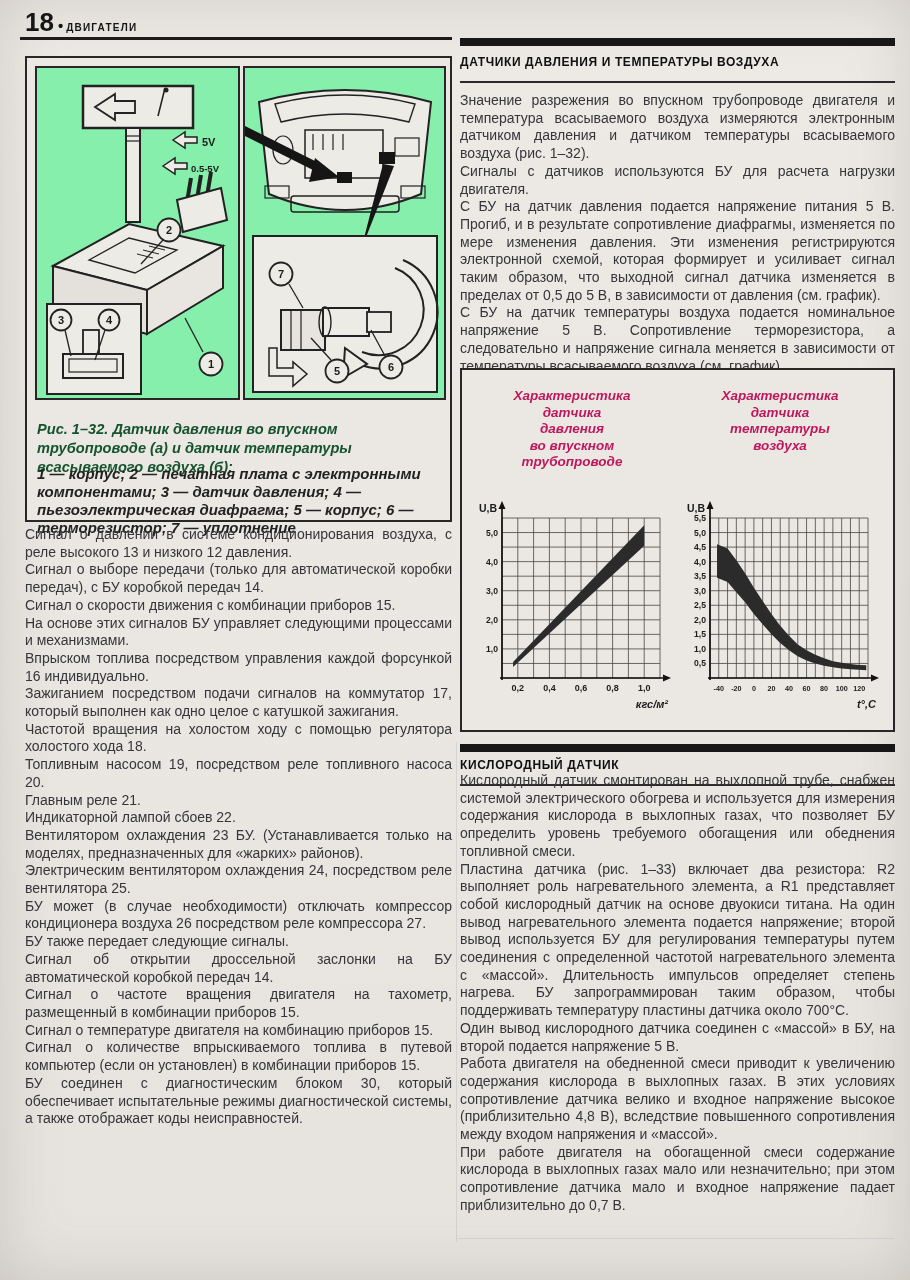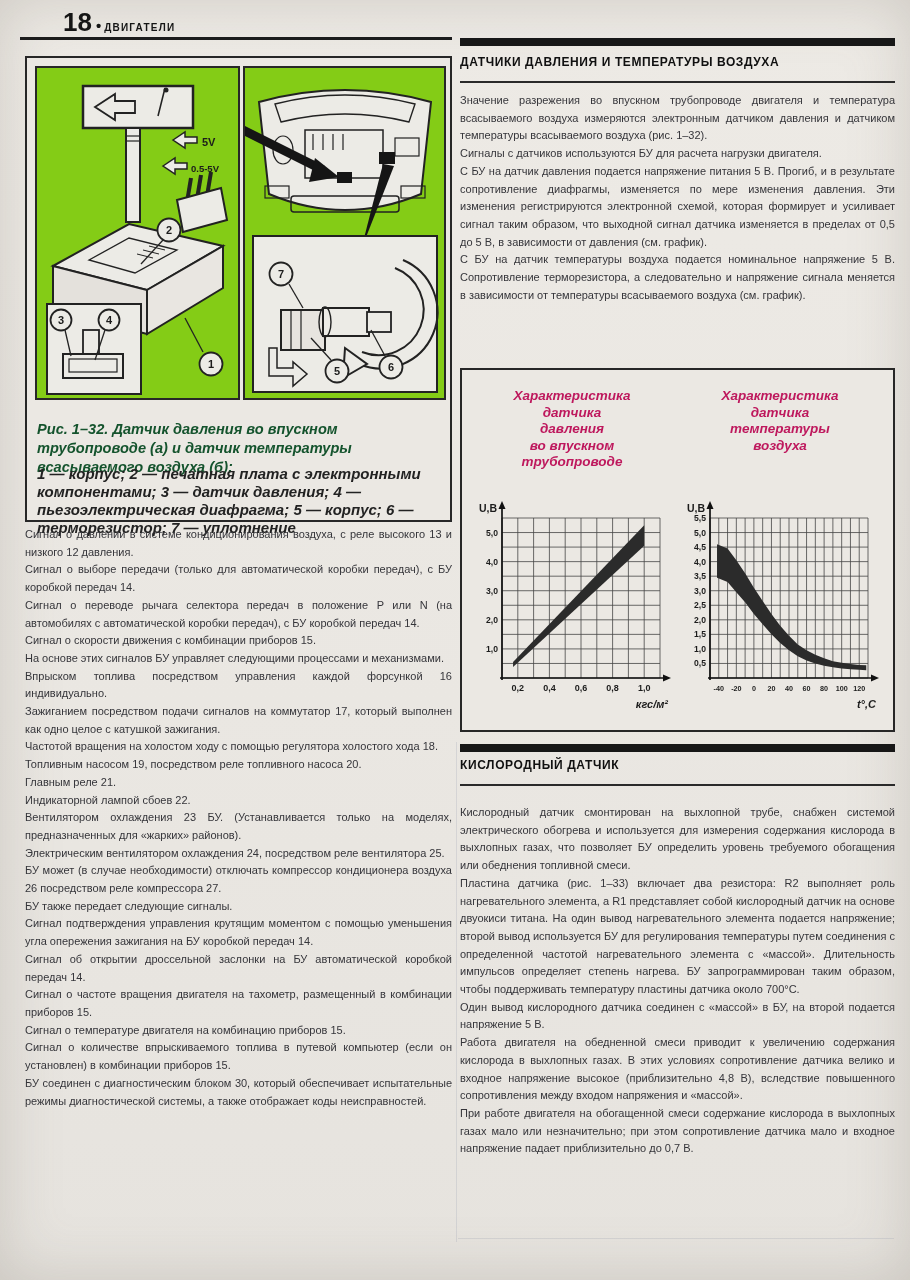--- a/index.html
+++ b/index.html
@@ -6,47 +6,47 @@
   body{background:#cfccc8;font-family:"Liberation Sans",sans-serif;}
   .page{position:relative;width:910px;height:1280px;margin:0 auto;overflow:hidden;
         background:linear-gradient(180deg,#edeae5 0%,#eae7e2 55%,#e6e3de 100%);
         box-shadow:inset 0 0 60px rgba(120,110,100,.25);}
   
   .ghost{position:absolute;pointer-events:none;opacity:.18;}
   .ghost-vline{left:456px;top:742px;width:1px;height:500px;background:#7c86a0;}
   .ghost-hline{left:458px;top:1238px;width:436px;height:1px;background:#7c86a0;}
 
   .page-header{position:absolute;left:25px;top:7px;display:flex;align-items:baseline;color:#151515;}
-  .page-number{font-size:26px;font-weight:800;letter-spacing:0;margin-left:38px;}
+  .page-number{font-size:26px;font-weight:800;letter-spacing:0;}
   .header-dot{font-size:15px;font-weight:800;margin:0 3px 0 4px;}
   .header-section{font-size:10px;font-weight:800;letter-spacing:1.2px;}
   .header-rule{position:absolute;left:20px;top:37px;width:432px;height:3px;background:#1c1c1c;}
 
   .figure-box{position:absolute;left:25px;top:56px;width:423px;height:462px;border:2px solid #272727;background:#ebe8e3;}
-  .fig-panel{position:absolute;top:8px;border:2px solid #272727;background:#84cc16;}
+  .fig-panel{position:absolute;top:8px;border:2px solid #272727;background:#86efac;}
   .fig-panel.a{left:8px;width:201px;height:330px;}
   .fig-panel.b{left:216px;width:199px;height:330px;}
   .fig-caption{position:absolute;left:10px;top:347px;width:402px;font-size:14.6px;line-height:19px;
                font-weight:700;font-style:italic;color:#14532d;}
   .fig-legend{position:absolute;left:10px;top:392px;width:402px;font-size:15px;line-height:18px;
               font-weight:700;font-style:italic;color:#222;}
 
-  .body-text p{margin:0;font-size:11px;line-height:17.7px;color:#35353a;text-align:justify;}
+  .body-text p{margin:0;font-size:14px;line-height:17.7px;color:#35353a;text-align:justify;}
   .left-text{position:absolute;left:25px;top:526px;width:427px;}
 
   .right-col{position:absolute;left:460px;top:0;width:435px;}
   .topbar{position:absolute;left:0;width:435px;height:8px;background:#171717;}
   .bar1{top:38px;} .bar2{top:744px;}
   .section-heading{position:absolute;left:0;width:435px;font-size:12px;font-weight:800;
                    letter-spacing:.6px;color:#101010;}
   .heading1{top:55px;} .heading2{top:758px;}
   .thin-rule{position:absolute;left:0;width:435px;height:2px;background:#2a2a2a;}
   .rule1{top:81px;} .rule2{top:784px;}
   .intro-text{position:absolute;left:0;top:92px;width:435px;}
-  .oxygen-text{position:absolute;left:0;top:804px;width:435px;}
+  .oxygen-text{position:absolute;left:0;top:772px;width:435px;}
 
   .chart-box{position:absolute;left:0;top:368px;width:431px;height:360px;border:2px solid #272727;background:#ebe8e3;}
   .chart-col{position:absolute;top:18px;width:200px;}
   .chart-col.c1{left:10px;} .chart-col.c2{left:218px;}
   .chart-title{text-align:center;font-weight:700;font-style:italic;font-size:13.5px;color:#be185d;}
   .chart-title p{margin:0;line-height:16.5px;font-size:13.5px;}
   .chart-svg{position:absolute;top:112px;left:0;}
   svg{font-family:"Liberation Sans",sans-serif;}
   svg text{fill:#1c1c1c;}
   .co{fill:#ecebe6;stroke:#222;stroke-width:1.8;}
@@ -165,34 +165,32 @@
       </svg>
     </div>
 
     <p class="fig-caption">Рис. 1–32. Датчик давления во впускном трубопроводе (а) и датчик температуры всасываемого воздуха (б):</p>
     <p class="fig-legend">1 — корпус; 2 — печатная плата с электронными компонентами; 3 — датчик давления; 4 — пьезоэлектрическая диафрагма; 5 — корпус; 6 — терморезистор; 7 — уплотнение</p>
   </div>
 
   <div class="left-text body-text">
       <p>Сигнал о давлении в системе кондиционирования воздуха, с реле высокого 13 и низкого 12 давления.</p>
       <p>Сигнал о выборе передачи (только для автоматической коробки передач), с БУ коробкой передач 14.</p>
-      <p>Сигнал о переводе рычага селектора передач в положение P или N (на автомобилях с автоматической коробки передач), с БУ коробкой передач 14.</p>
       <p>Сигнал о скорости движения с комбинации приборов 15.</p>
       <p>На основе этих сигналов БУ управляет следующими процессами и механизмами.</p>
       <p>Впрыском топлива посредством управления каждой форсункой 16 индивидуально.</p>
       <p>Зажиганием посредством подачи сигналов на коммутатор 17, который выполнен как одно целое с катушкой зажигания.</p>
       <p>Частотой вращения на холостом ходу с помощью регулятора холостого хода 18.</p>
       <p>Топливным насосом 19, посредством реле топливного насоса 20.</p>
       <p>Главным реле 21.</p>
       <p>Индикаторной лампой сбоев 22.</p>
       <p>Вентилятором охлаждения 23 БУ. (Устанавливается только на моделях, предназначенных для «жарких» районов).</p>
       <p>Электрическим вентилятором охлаждения 24, посредством реле вентилятора 25.</p>
       <p>БУ может (в случае необходимости) отключать компрессор кондиционера воздуха 26 посредством реле компрессора 27.</p>
       <p>БУ также передает следующие сигналы.</p>
-      <p>Сигнал подтверждения управления крутящим моментом с помощью уменьшения угла опережения зажигания на БУ коробкой передач 14.</p>
       <p>Сигнал об открытии дроссельной заслонки на БУ автоматической коробкой передач 14.</p>
       <p>Сигнал о частоте вращения двигателя на тахометр, размещенный в комбинации приборов 15.</p>
       <p>Сигнал о температуре двигателя на комбинацию приборов 15.</p>
       <p>Сигнал о количестве впрыскиваемого топлива в путевой компьютер (если он установлен) в комбинации приборов 15.</p>
       <p>БУ соединен с диагностическим блоком 30, который обеспечивает испытательные режимы диагностической системы, а также отображает коды неисправностей.</p>
     </div>
 
   <div class="right-col">
     <div class="topbar bar1"></div>
     <h2 class="section-heading heading1" style="margin:0;">ДАТЧИКИ ДАВЛЕНИЯ И ТЕМПЕРАТУРЫ ВОЗДУХА</h2>

